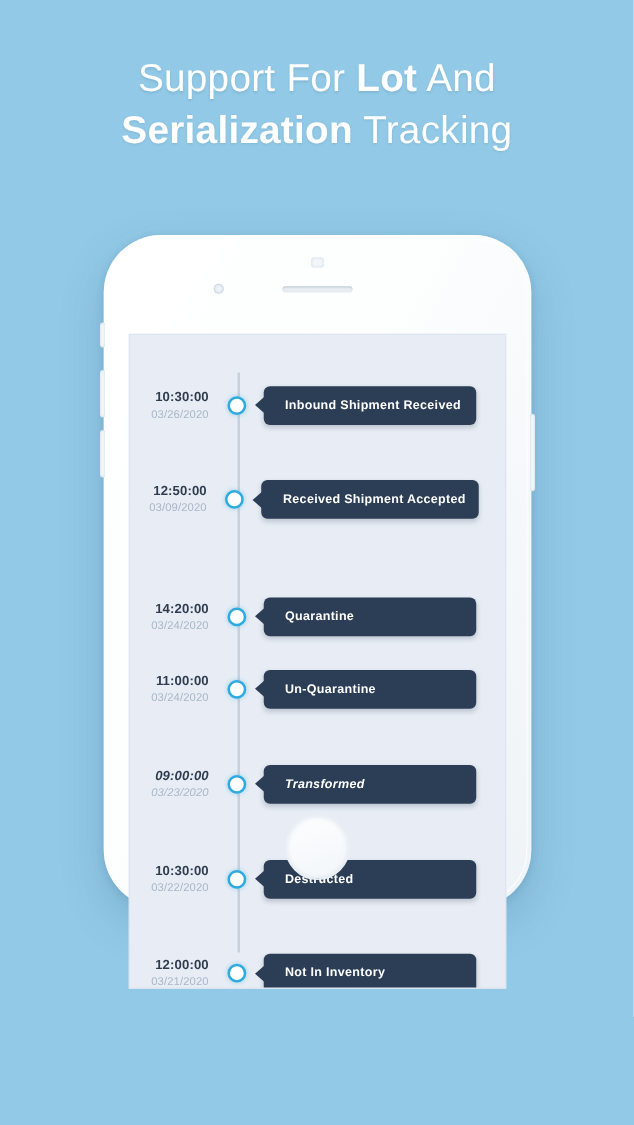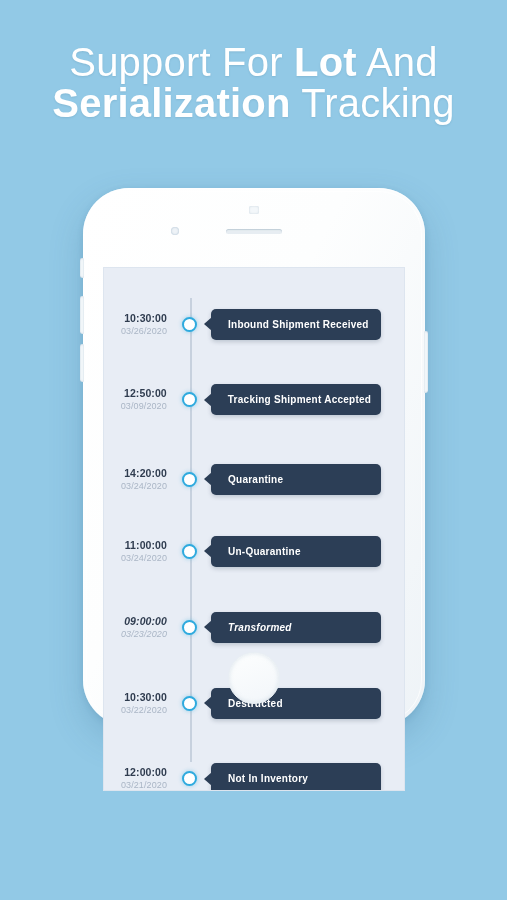--- a/index.html
+++ b/index.html
@@ -13,21 +13,21 @@
     width:507px; height:900px;
     background:#92c9e6;
   }
 
   
   .headline {
     position:absolute;
     top:42px; left:0; right:0;
     text-align:center;
     color:#ffffff;
-    font-size:40px;
+    font-size:31px;
     line-height:41px;
     letter-spacing:0.2px;
     font-weight:400;
     text-shadow:0 1px 2px rgba(60,110,140,.18);
   }
   .headline b { font-weight:700; }
 
   
   .phone {
     position:absolute;
@@ -226,24 +226,24 @@
               <span class="label">Inbound Shipment Received</span>
             </div>
           </div>
           <div class="tl-row" style="top: 105.8px; justify-content: center;">
             <div class="stamp">
               <span class="time">12:50:00</span>
               <span class="date">03/09/2020</span>
             </div>
             <div class="node"></div>
             <div class="bubble">
-              <span class="label">Tracking Shipment Accepted</span>
-            </div>
-          </div>
-          <div class="tl-row" style="top: 185px;">
+              <span class="label">Received Shipment Accepted</span>
+            </div>
+          </div>
+          <div class="tl-row" style="top: 199px;">
             <div class="stamp">
               <span class="time">14:20:00</span>
               <span class="date">03/24/2020</span>
             </div>
             <div class="node"></div>
             <div class="bubble">
               <span class="label">Quarantine</span>
             </div>
           </div>
           <div class="tl-row" style="top: 257.4px;">

